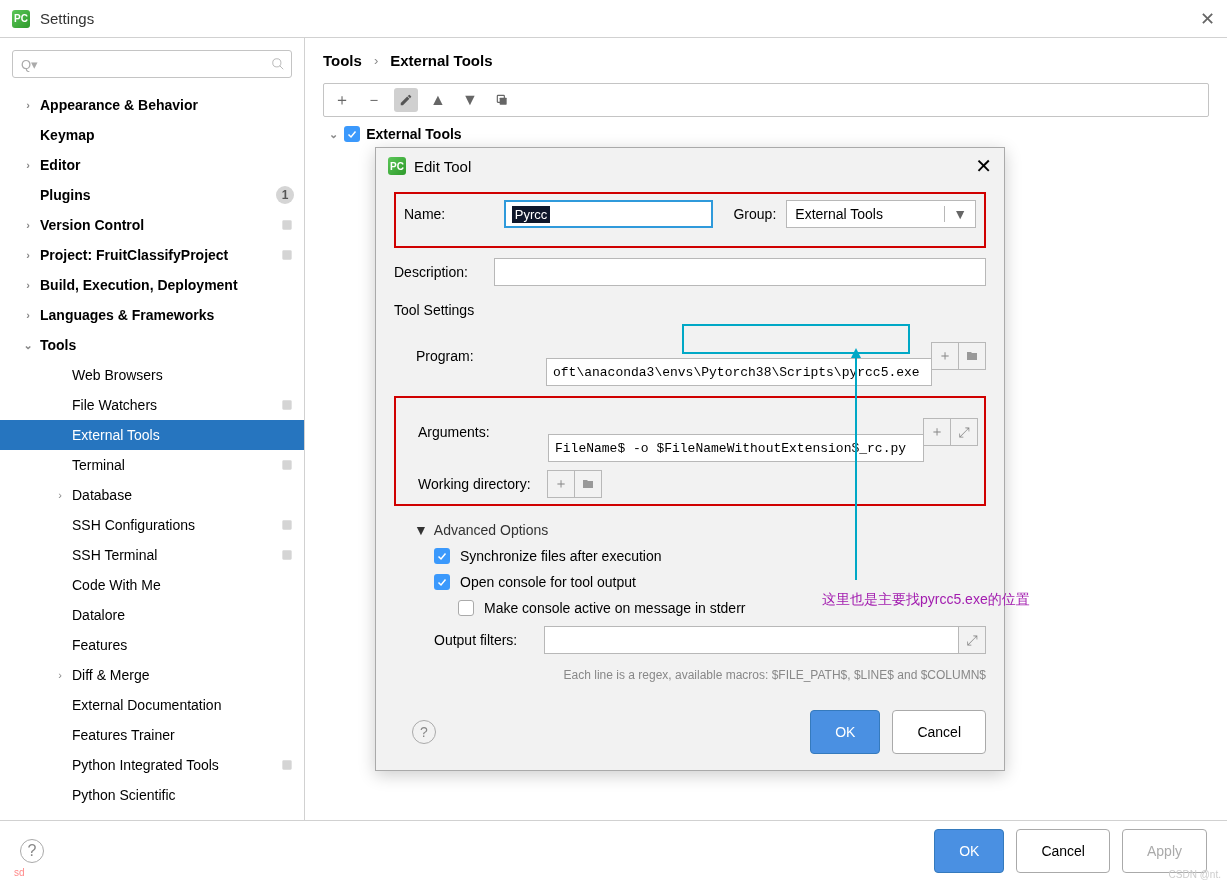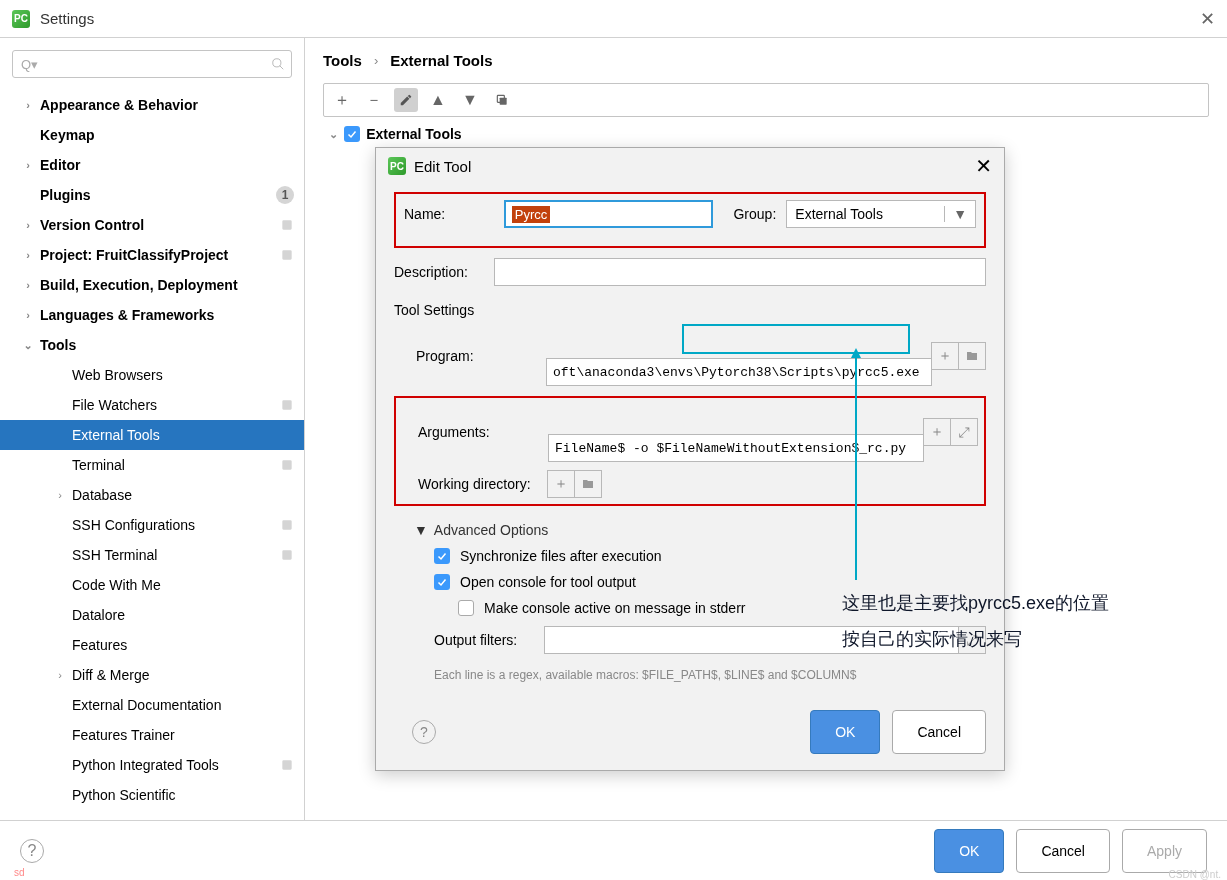--- a/index.html
+++ b/index.html
@@ -46,51 +46,51 @@
 .dlg-title .pc-icon { width: 18px; height: 18px; margin-right: 8px; }
 .dlg-title .x { margin-left: auto; font-size: 20px; cursor: pointer; }
 .dlg-body { padding: 8px 18px 16px 18px; }
 .row { display: flex; align-items: center; margin-bottom: 12px; }
 .row label { width: 100px; }
 .row.top label { width: 100px; }
 .input { height: 28px; border: 1px solid #b8b8b8; background: #fff; padding: 0 6px; font-size: 13px; font-family: inherit; }
 .input.mono { font-family: "Courier New", monospace; font-size: 13px; margin-top: 32px; }
 
 .red-box { border: 2px solid #d00000; padding: 6px 8px; margin-bottom: 10px; }
-.blue-sel { background: #c2410c; color: #fff; padding: 1px 3px; }
+.blue-sel { background: #0f172a; color: #fff; padding: 1px 3px; }
 .cyan-box { position: absolute; border: 2px solid #00a8c6; pointer-events: none; }
 
 .group-sel { border: 1px solid #b8b8b8; background: #fff; height: 28px; display: flex; align-items: center; padding: 0 8px; width: 190px; }
 .group-sel .dd { margin-left: auto; border-left: 1px solid #b8b8b8; padding-left: 8px; color: #666; }
 
 .section-h { font-size: 14px; padding: 4px 0 8px 0; }
 .sub-row { display: flex; align-items: center; margin-bottom: 10px; padding-left: 22px; }
 .sub-row label { width: 130px; }
 .sub-row .input { flex: 1; }
 .icon-after { width: 28px; height: 28px; border: 1px solid #b8b8b8; background: #f2f2f2; display: inline-flex; align-items: center; justify-content: center; color: #888; margin-left: -1px; cursor: pointer; }
 
 .adv-h { display: flex; align-items: center; gap: 6px; padding: 6px 0 10px 20px; color: #333; cursor: pointer; }
 .adv-body { padding-left: 40px; }
 .chk-row { display: flex; align-items: center; gap: 10px; margin-bottom: 10px; }
 .empty-chk { width: 16px; height: 16px; border: 1px solid #aaa; border-radius: 3px; background: #fff; }
-.macro-note { font-size: 12px; color: #888; padding: 4px 0 12px 0; }
+.macro-note { font-size: 12px; color: #888; text-align: right; padding: 4px 0 12px 0; }
 .dlg-buttons { display: flex; justify-content: flex-end; gap: 12px; padding: 0 18px 16px 18px; align-items: center; }
 .help-circle { width: 24px; height: 24px; border: 1px solid #aaa; border-radius: 50%; display: inline-flex; align-items: center; justify-content: center; margin-right: auto; color: #888; cursor: pointer; margin-left: 18px; }
 .btn { height: 44px; padding: 0 24px; border: 1px solid #aaa; background: #fff; border-radius: 4px; cursor: pointer; font-size: 14px; }
 .btn.primary { background: #4a90e2; color: #fff; border-color: #357abd; }
 
 
 .bottom { position: absolute; bottom: 0; left: 0; right: 0; height: 60px; border-top: 1px solid #d1d1d1; display: flex; align-items: center; padding: 0 20px; gap: 12px; }
 .bottom .help-circle { margin-left: 0; margin-right: auto; }
 .btn.disabled { color: #aaa; }
 
 
 .annot-arrow { position: absolute; left: 855px; top: 350px; width: 2px; height: 230px; background: #00a8c6; }
 .annot-arrow::before { content: ''; position: absolute; top: -2px; left: -4px; border-left: 5px solid transparent; border-right: 5px solid transparent; border-bottom: 10px solid #00a8c6; }
-.annot-text { position: absolute; left: 842px; top: 585px; color: #0f172a; font-size: 18px; line-height: 2; font-family: "SimSun","Microsoft YaHei", sans-serif; }
+.annot-text { position: absolute; left: 822px; top: 585px; color: #a21caf; font-size: 14px; line-height: 2; font-family: "SimSun","Microsoft YaHei", sans-serif; }
 
 .pc-icon-svg { background: linear-gradient(135deg,#5bc658,#2e9a2b); border-radius: 3px; display:inline-flex;align-items:center;justify-content:center; color:#fff; font-size:10px; font-weight:bold;}
 
 .watermark { position:absolute; right:6px; bottom:0; font-size:10px; color:#ccc; }
 .sd { position:absolute; left:14px; bottom:2px; font-size:10px; color:#f88; }
 </style>
 </head>
 <body>
 
 <div class="titlebar">
@@ -363,21 +363,20 @@
   <div class="dlg-buttons">
     <span class="help-circle">?</span>
     <button class="btn primary">OK</button>
     <button class="btn">Cancel</button>
   </div>
 </div>
 
 <div class="annot-arrow"></div>
 <div class="annot-text">
   <div>这里也是主要找pyrcc5.exe的位置</div>
-  <div>按自己的实际情况来写</div>
 </div>
 
 <div class="bottom">
   <span class="help-circle">?</span>
   <button class="btn primary">OK</button>
   <button class="btn">Cancel</button>
   <button class="btn disabled">Apply</button>
 </div>
 
 <div class="watermark">CSDN @nt.</div>

